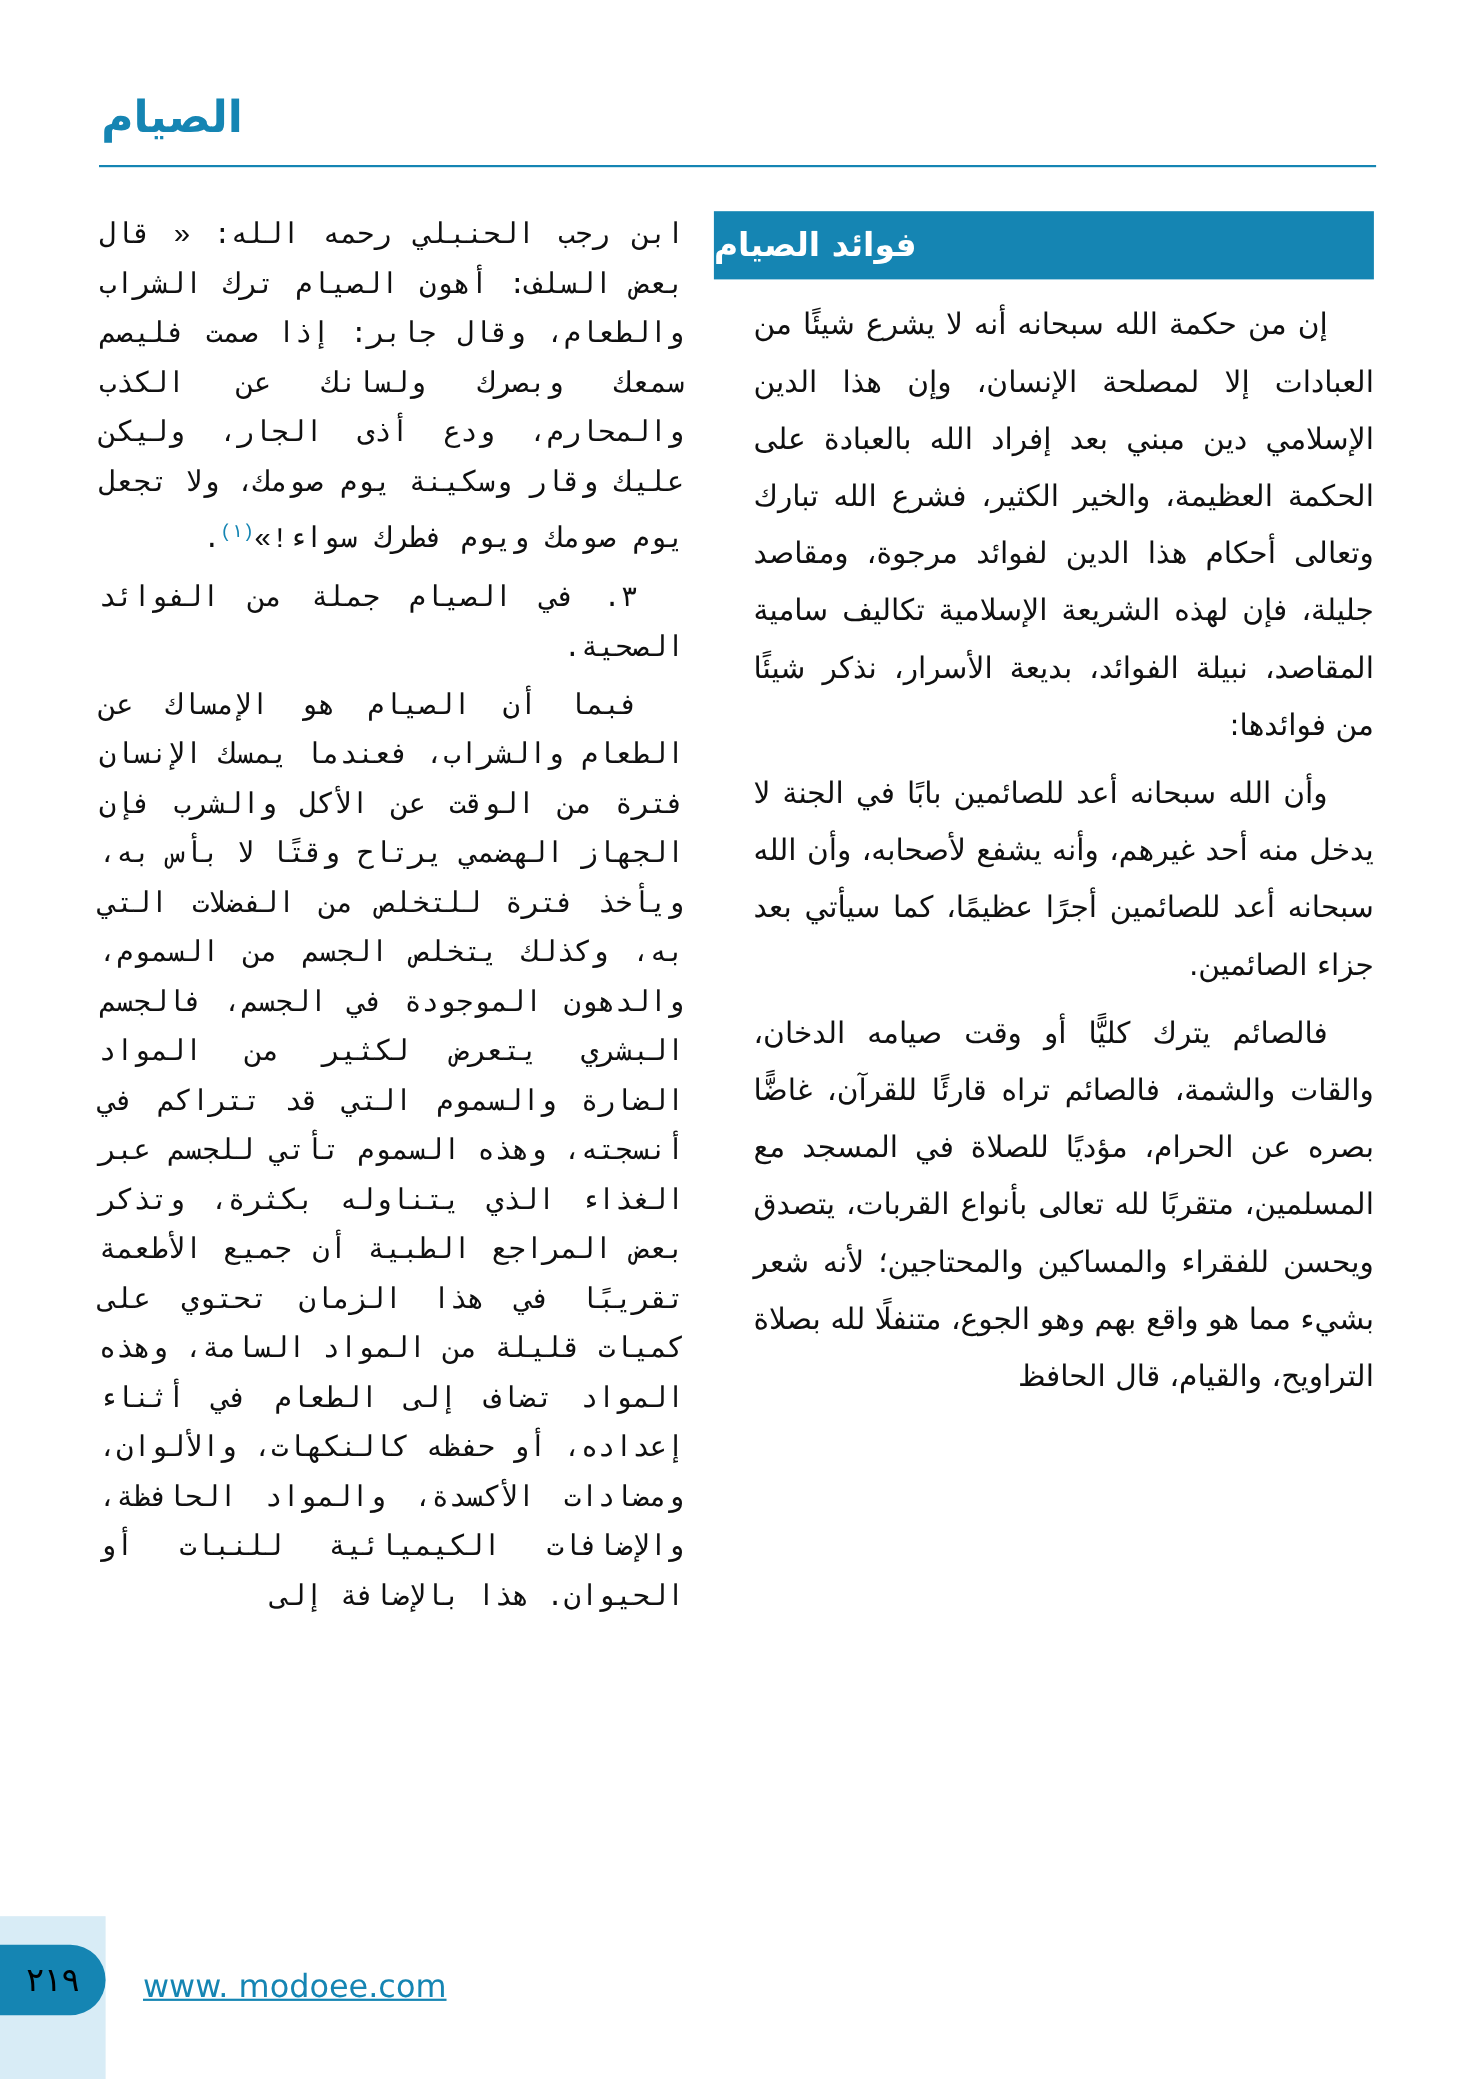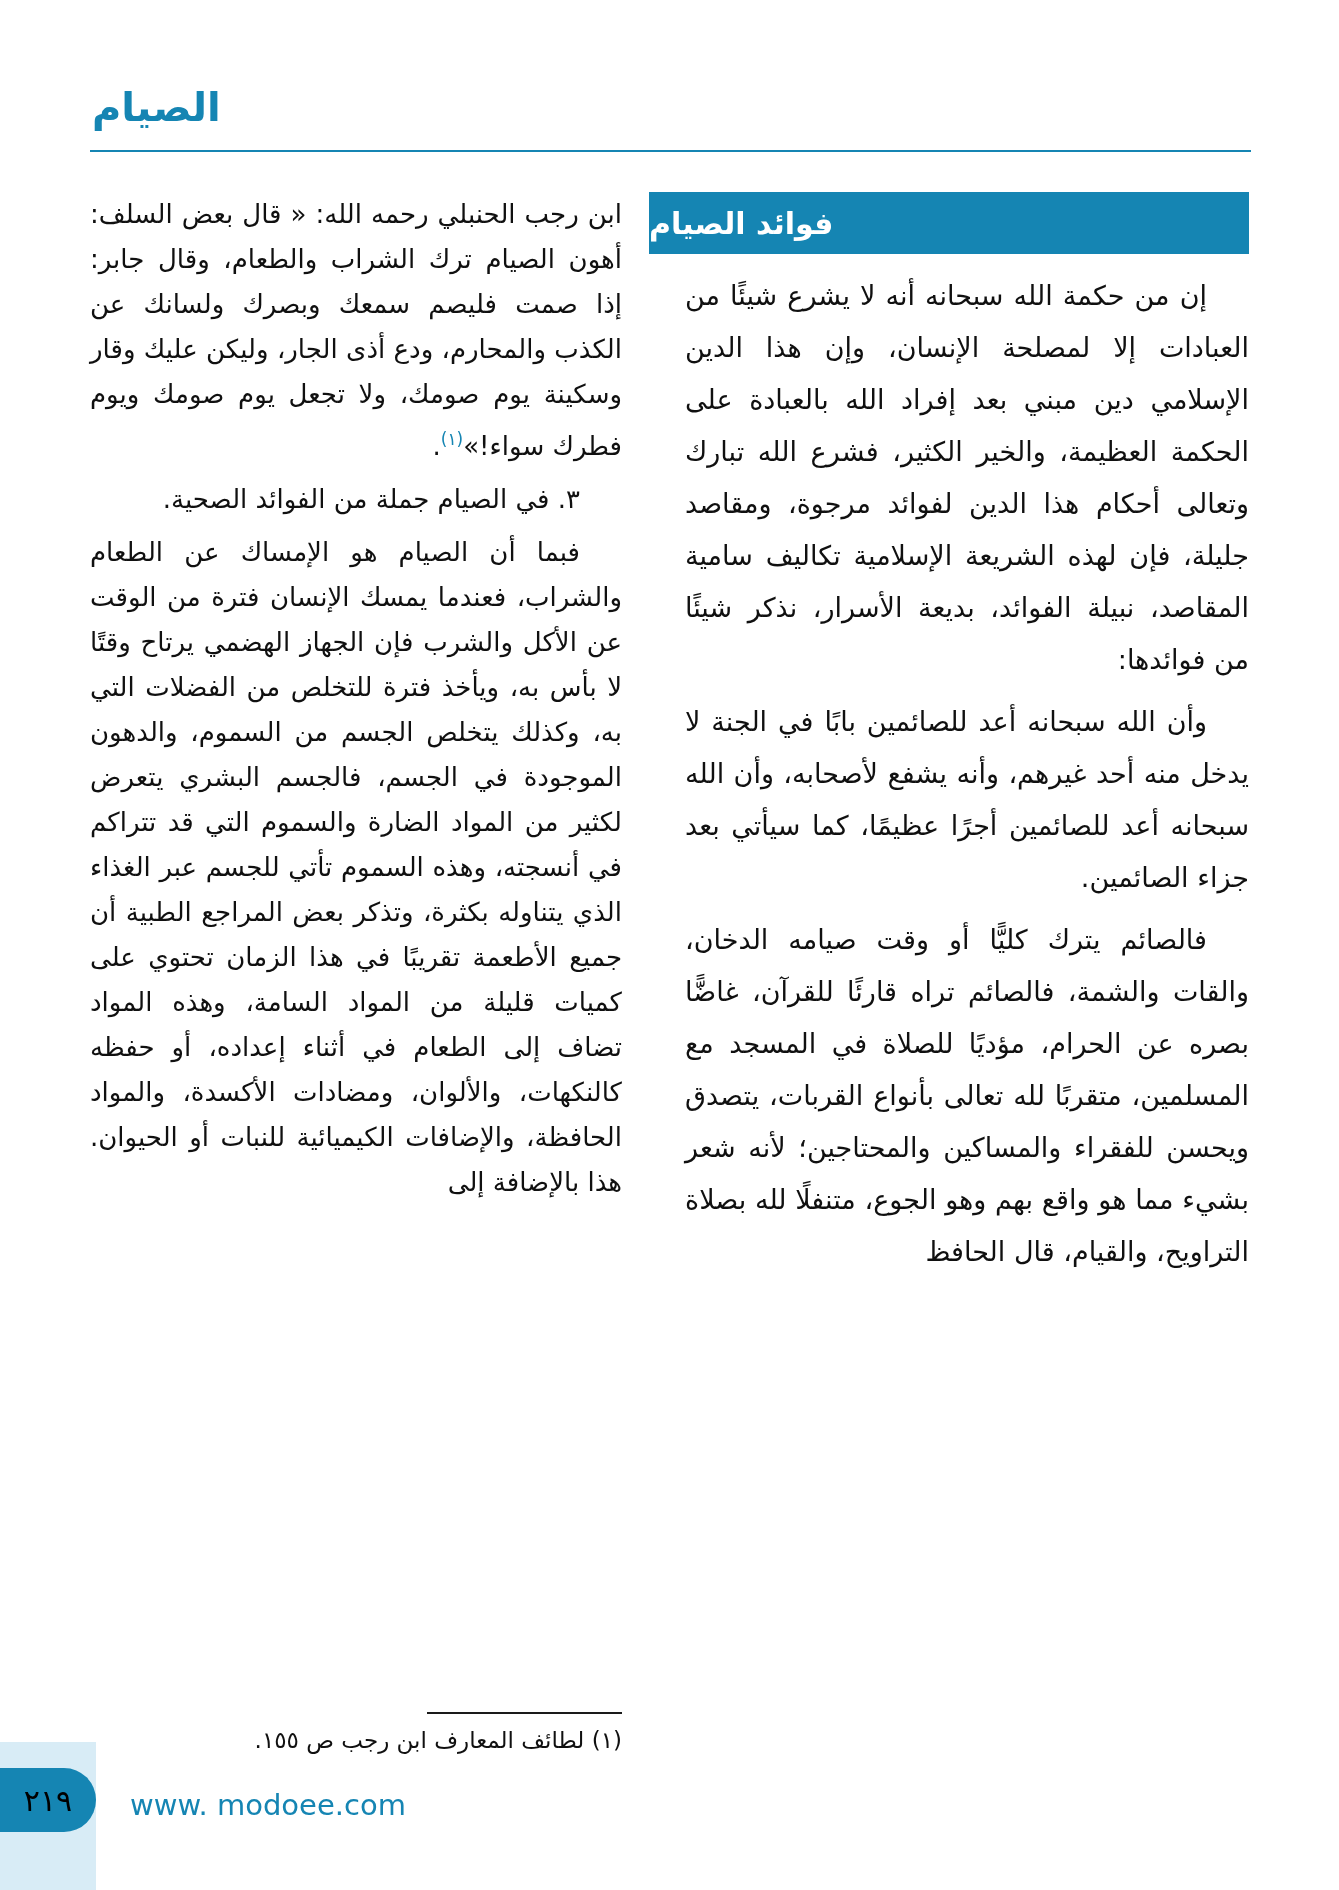--- a/index.html
+++ b/index.html
@@ -48,21 +48,21 @@
     font-size:30px;font-weight:bold;
     margin:0 0 16px 0;
   }
 
   .para{
     margin:0 0 10px 0;
     text-align:justify;
     text-justify:inter-word;
   }
   .col-right .para{font-size:27px;line-height:52px;margin-left:36px;}
-  .col-left  .para{font-size:26px;line-height:45px;margin-bottom:8px;}
+  .col-left  .para{font-size:26px;line-height:45px;margin-bottom:8px;font-family:Liberation Mono, monospace;}
   .indent{text-indent:42px;}
 
   .fn-sup{
     color:var(--accent);
     font-size:17px;
     vertical-align:super;
   }
 
   .footnote{
     margin-top:auto;
@@ -91,20 +91,21 @@
     border-radius:0 32px 32px 0;
     display:flex;align-items:center;justify-content:center;
     font-size:30px;
     direction:ltr;
   }
   .website{
     position:absolute;left:130px;bottom:68px;
     color:var(--accent);
     font-size:29px;
     direction:ltr;
+    text-decoration:underline;
   }
 </style>
 </head>
 <body>
 
 <div class="page">
 
   <div class="running-head">الصيام</div>
 
   <div class="head-rule"></div>
@@ -120,27 +121,20 @@
       <p class="para indent">فالصائم يترك كليًّا أو وقت صيامه الدخان، والقات والشمة، فالصائم تراه قارئًا للقرآن، غاضًّا بصره عن الحرام، مؤديًا للصلاة في المسجد مع المسلمين، متقربًا لله تعالى بأنواع القربات، يتصدق ويحسن للفقراء والمساكين والمحتاجين؛ لأنه شعر بشيء مما هو واقع بهم وهو الجوع، متنفلًا لله بصلاة التراويح، والقيام، قال الحافظ</p>
     </div>
 
     <div class="col col-left">
       <p class="para">
         <span>ابن رجب الحنبلي رحمه الله: « قال بعض السلف: أهون الصيام ترك الشراب والطعام، وقال جابر: إذا صمت فليصم سمعك وبصرك ولسانك عن الكذب والمحارم، ودع أذى الجار، وليكن عليك وقار وسكينة يوم صومك، ولا تجعل يوم صومك ويوم فطرك سواء!»</span><sup class="fn-sup">(١)</sup><span>.</span>
       </p>
       <p class="para indent">٣. في الصيام جملة من الفوائد الصحية.</p>
       <p class="para indent">فبما أن الصيام هو الإمساك عن الطعام والشراب، فعندما يمسك الإنسان فترة من الوقت عن الأكل والشرب فإن الجهاز الهضمي يرتاح وقتًا لا بأس به، ويأخذ فترة للتخلص من الفضلات التي به، وكذلك يتخلص الجسم من السموم، والدهون الموجودة في الجسم، فالجسم البشري يتعرض لكثير من المواد الضارة والسموم التي قد تتراكم في أنسجته، وهذه السموم تأتي للجسم عبر الغذاء الذي يتناوله بكثرة، وتذكر بعض المراجع الطبية أن جميع الأطعمة تقريبًا في هذا الزمان تحتوي على كميات قليلة من المواد السامة، وهذه المواد تضاف إلى الطعام في أثناء إعداده، أو حفظه كالنكهات، والألوان، ومضادات الأكسدة، والمواد الحافظة، والإضافات الكيميائية للنبات أو الحيوان. هذا بالإضافة إلى</p>
 
-      <div class="footnote">
-        <div class="footnote-rule"></div>
-        <p class="footnote-text">
-          <span>(١)</span>
-          <span>لطائف المعارف ابن رجب ص ١٥٥.</span>
-        </p>
-      </div>
     </div>
 
   </div>
 
   <div class="bottom-strip"></div>
 
   <div class="page-tab">
     <span>٢١٩</span>
   </div>
 

